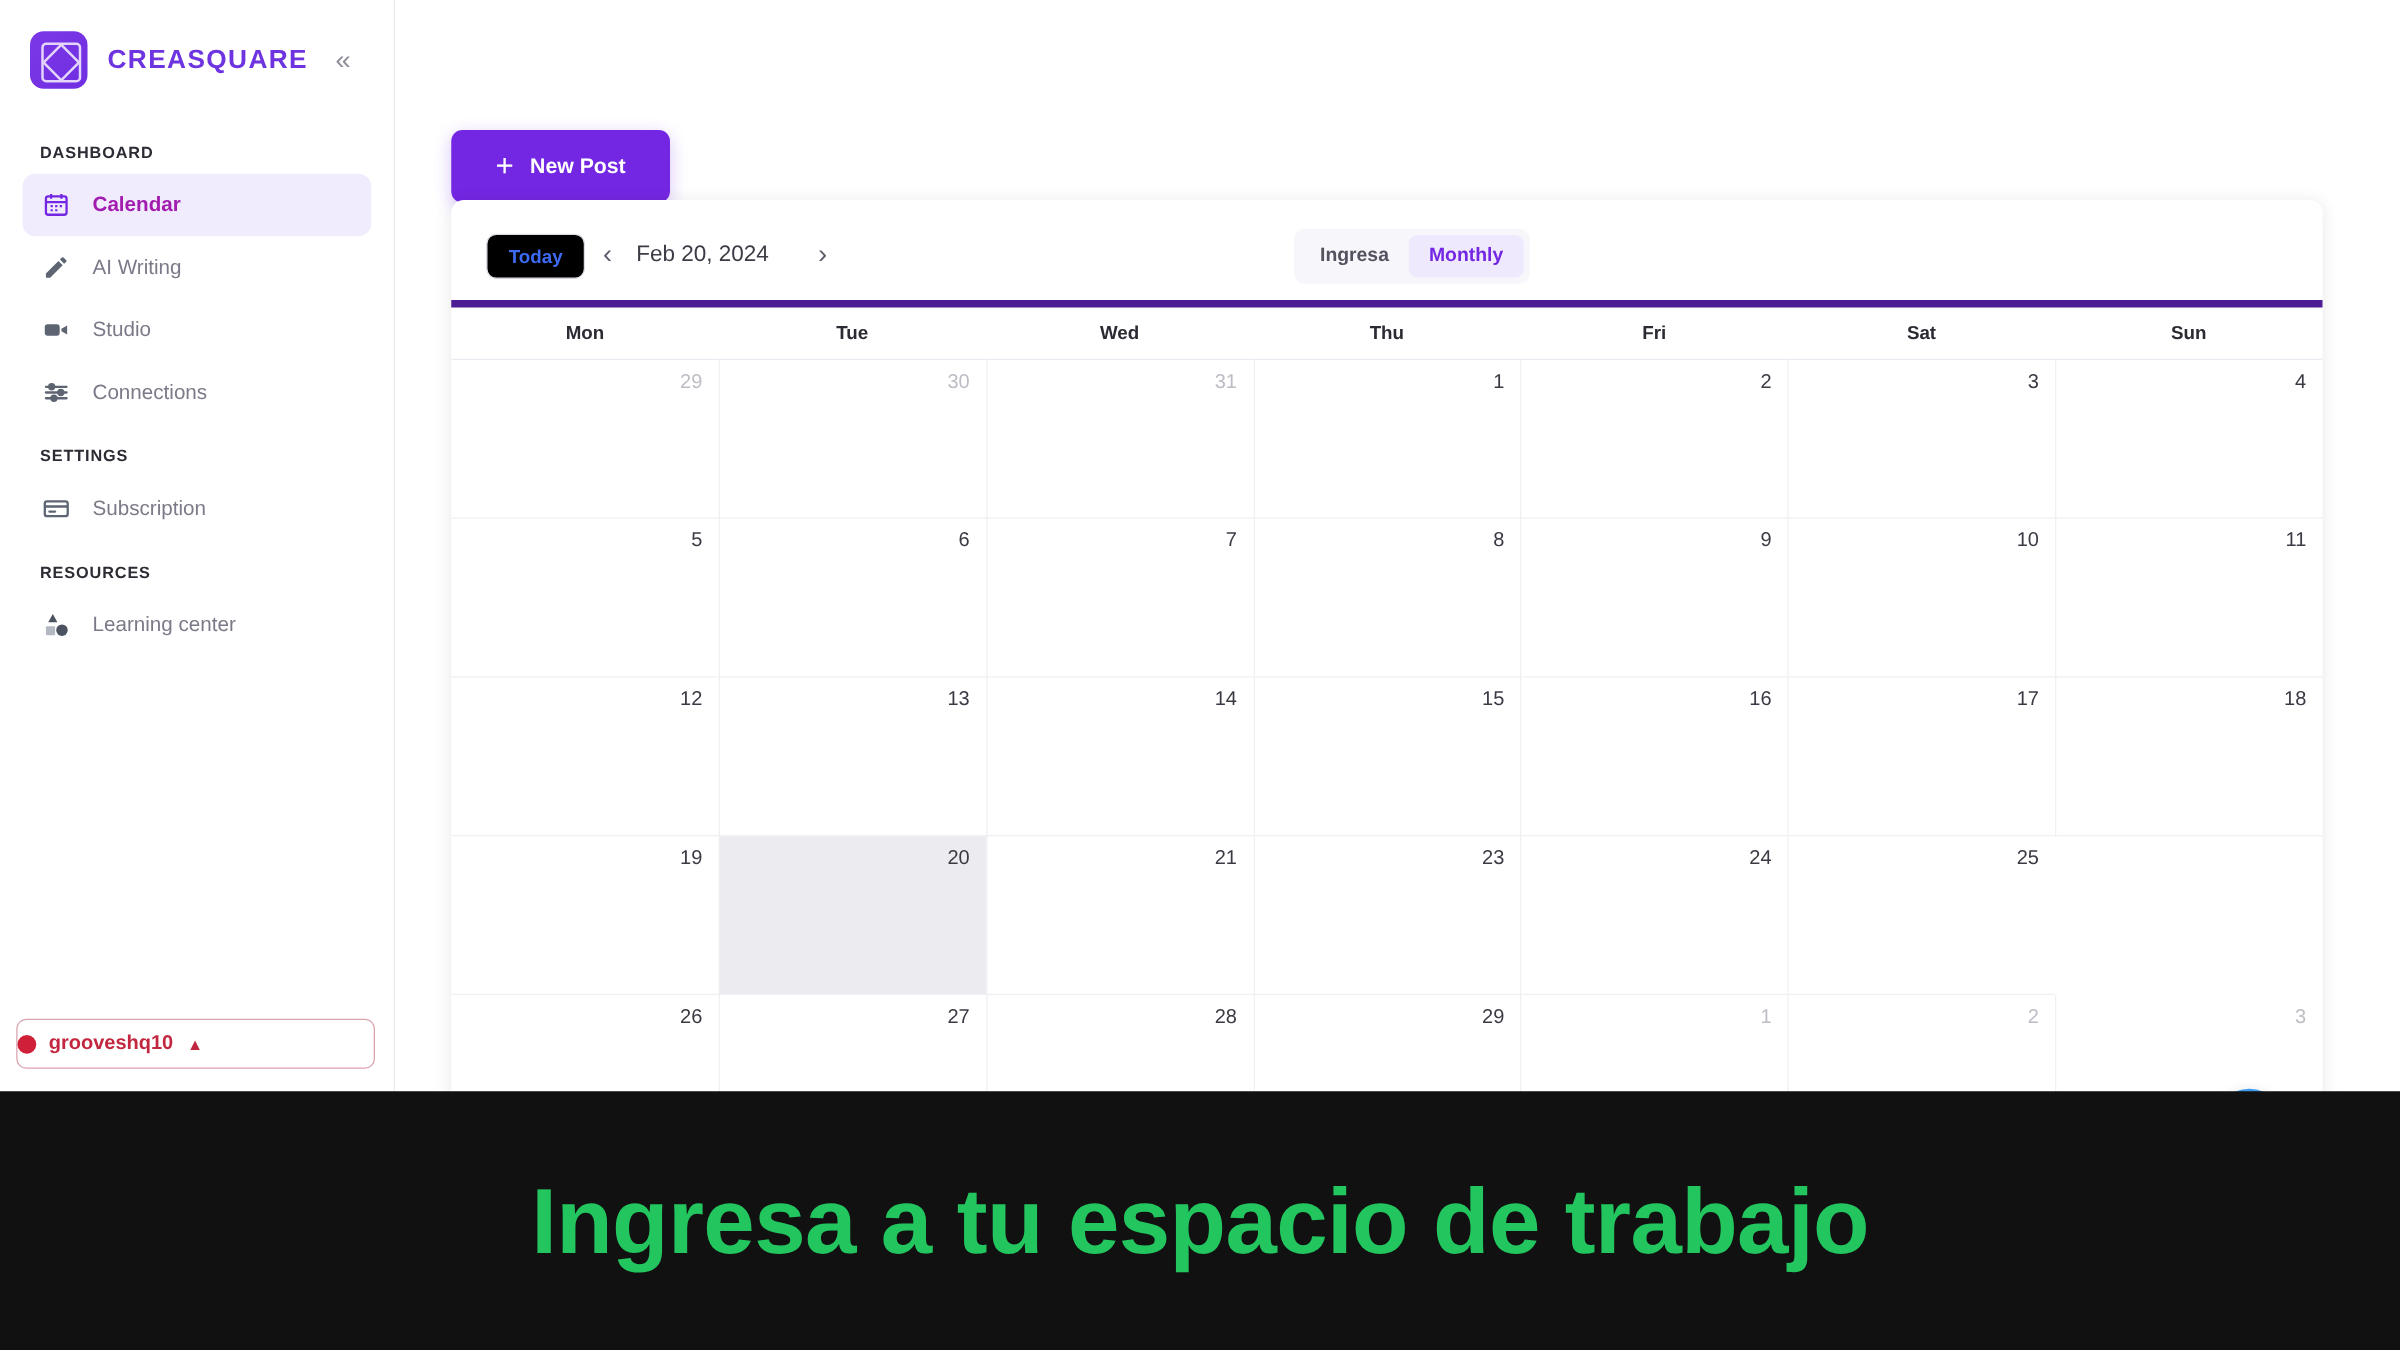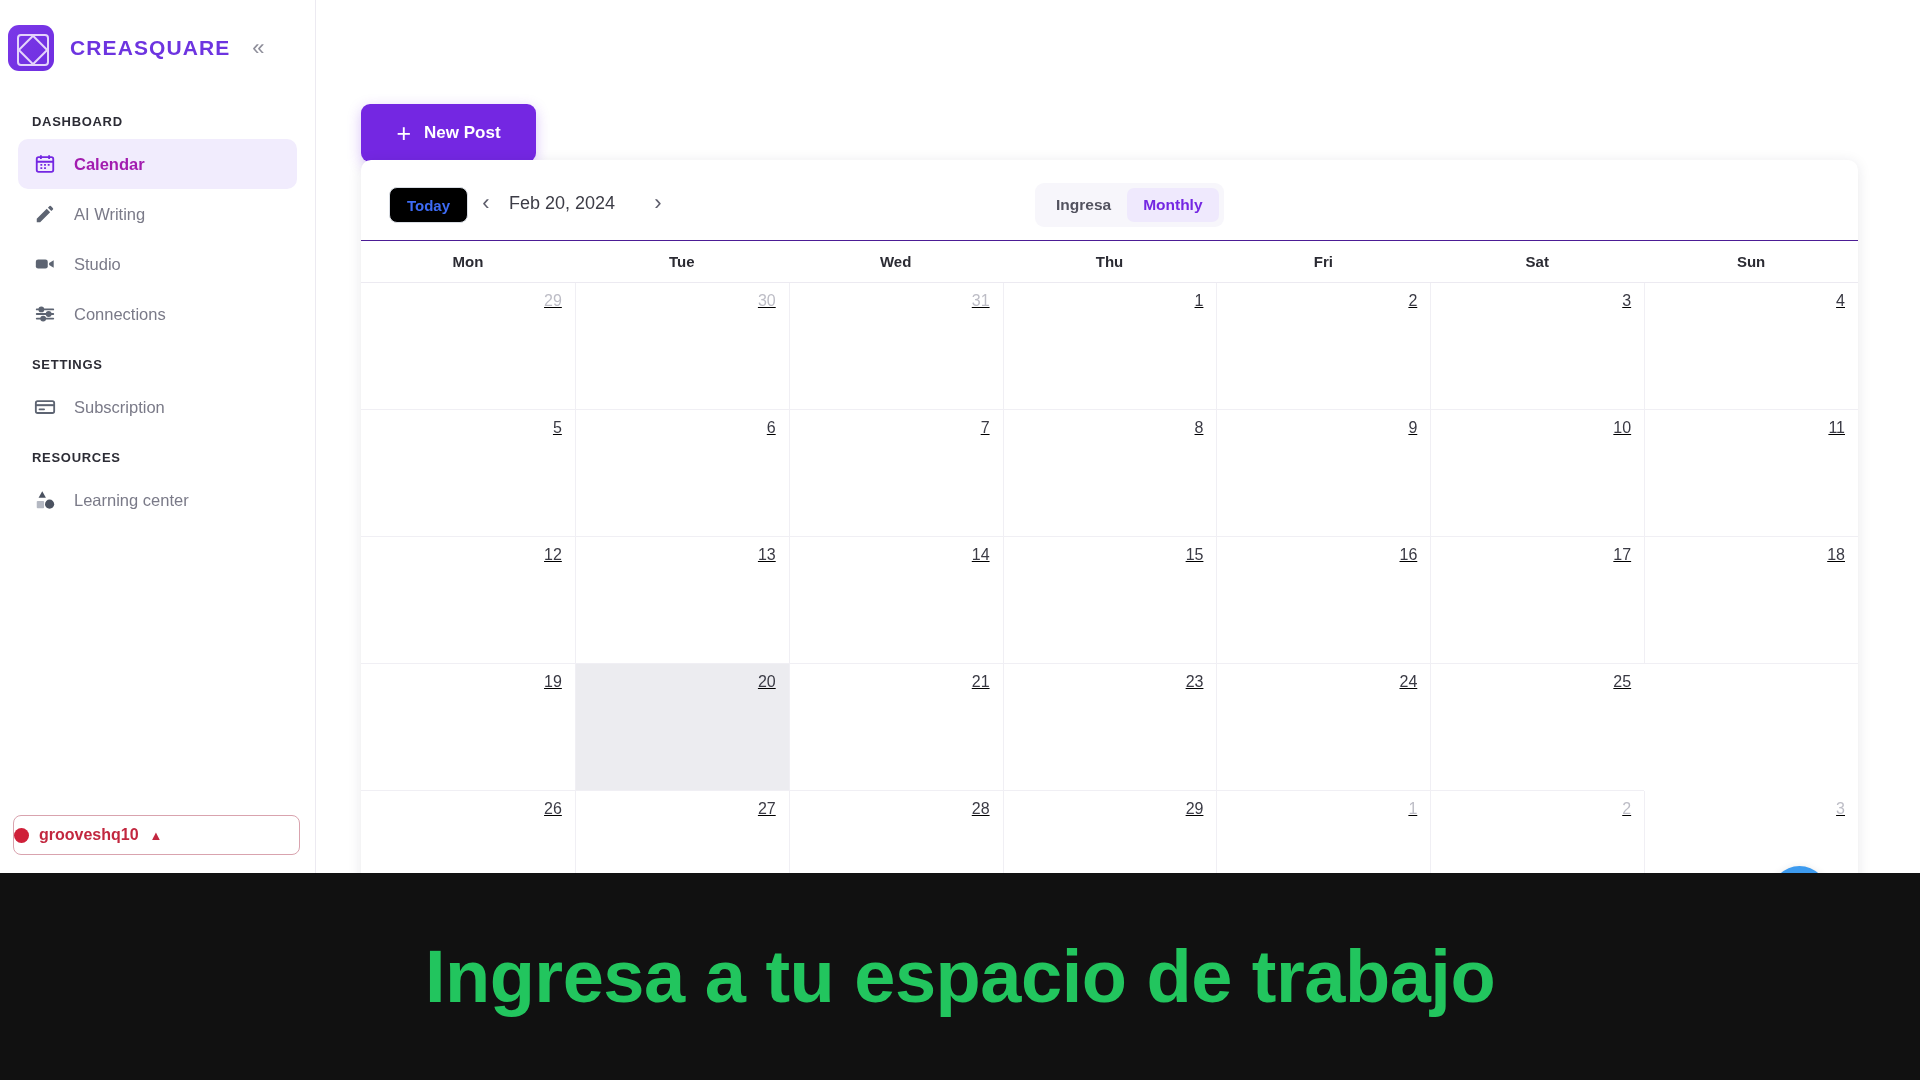--- a/index.html
+++ b/index.html
@@ -8,21 +8,21 @@
     font-family:"Liberation Sans", sans-serif;
     background:#ffffff; overflow:hidden;
   }
   .app { position:relative; width:1920px; height:1080px; background:#ffffff; }
 
   
   .sidebar {
     position:absolute; left:0; top:0; width:316px; height:873px;
     background:#ffffff; border-right:1px solid #eceaf1;
   }
-  .brand { display:flex; align-items:center; height:96px; padding-left:8px;text-align:right; }
+  .brand { display:flex; align-items:center; height:96px; padding-left:24px;text-align:right; }
   .brand-mark {
     width:46px; height:46px; border-radius:11px;
     background:linear-gradient(135deg,#7b38e8,#6f2ee0);
     position:relative; flex:none;
   }
   .brand-mark::before {
     content:""; position:absolute; left:9px; top:9px; width:28px; height:28px;
     border:2px solid #e4d4fb; border-radius:4px;
   }
   .brand-mark::after {
@@ -132,31 +132,31 @@
   .tz-value {
     position:absolute; left:13px; top:12px; font-size:17px; color:#33333d;
   }
   .tz-caret {
     position:absolute; right:14px; top:17px; width:0; height:0;
     border-left:6px solid transparent; border-right:6px solid transparent;
     border-top:7px solid #5a5a66;
   }
 
   
-  .cal-grid { border-top:1px solid #4c1d95; }
+  .cal-grid { border-top:6px solid #4c1d95; }
   .cal-row { display:grid; grid-template-columns:repeat(7,1fr); }
   .cal-head-row .cal-cell {
     height:42px; display:flex; align-items:center; justify-content:center;
     font-size:15px; font-weight:bold; color:#2b2b33;
     border-bottom:1px solid #eceaf1;
   }
   .cal-head-row .cal-cell + .cal-cell { border-left:none; }
   .cal-body-row .cal-cell {
     height:127px; border-left:1px solid #f0eff4; border-bottom:1px solid #f0eff4;
-    padding:9px 13px 0 0; text-align:right; cursor:pointer;text-decoration:underline;
+    padding:9px 13px 0 0; text-align:right; cursor:pointer;
   }
   .cal-body-row .cal-cell:first-child { border-left:none; }
   .daynum { font-size:16px; color:#3a3a44; }
   .cal-cell.other .daynum { color:#bdbdc6; }
   .cal-cell.today { background:#ececf0; }
 
   .chat-fab {
     position:absolute; right:30px; bottom:-5px; width:57px; height:57px;
     border-radius:50% 50% 50% 8px; background:#3d9bef; cursor:pointer;
     display:flex; align-items:center; justify-content:center;

